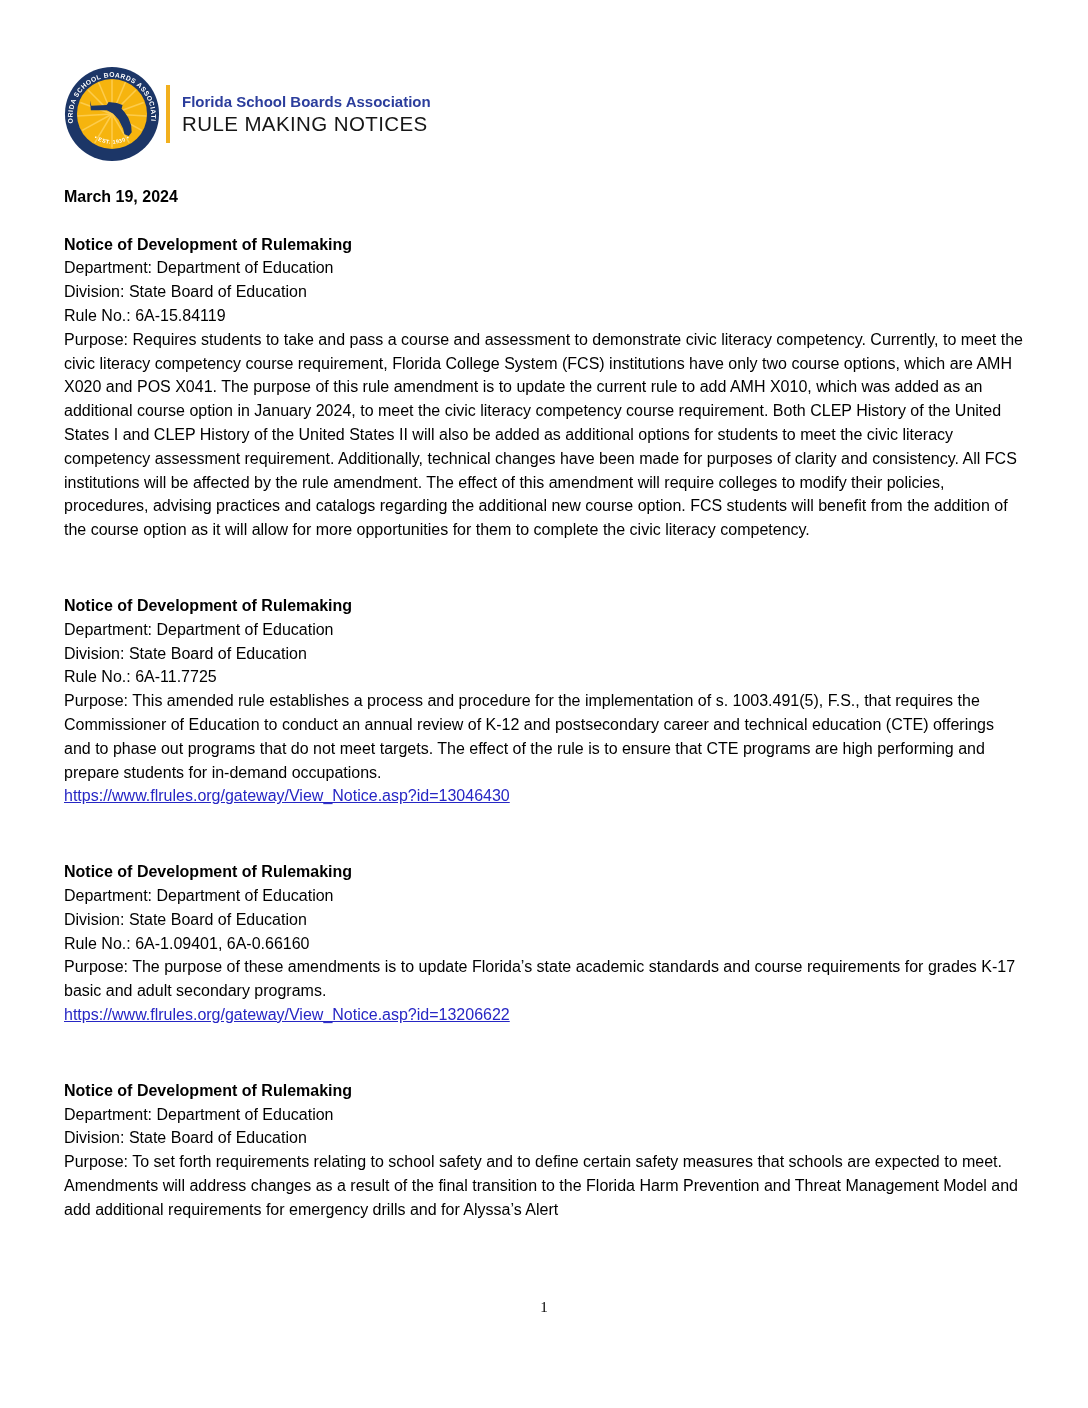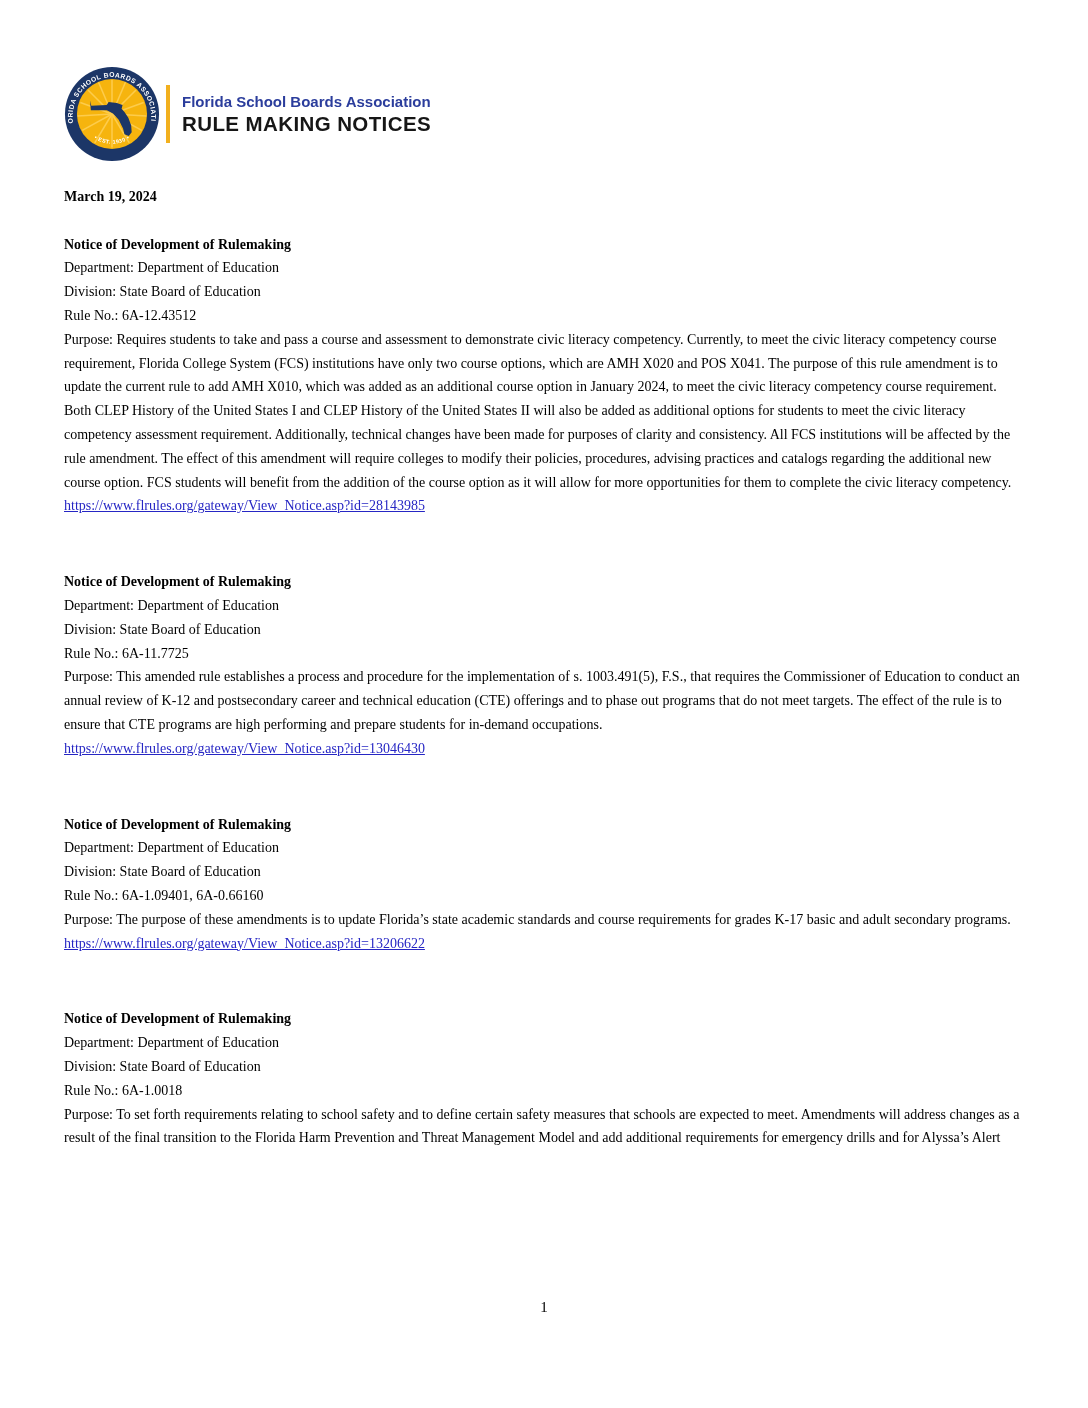--- a/index.html
+++ b/index.html
@@ -26,31 +26,30 @@
     background: #F2B01E;
     margin: 0 12px 0 6px;
     flex: 0 0 auto;
   }
   .masthead-text { display: flex; flex-direction: column; justify-content: center; }
   .org-name {
     font-size: 15px; font-weight: bold;
     color: #2B3D9C; line-height: 19px;
   }
   .doc-title {
-    font-size: 20.5px; font-weight: bold;
+    font-size: 20.5px; font-weight: normal;
     color: #161616; letter-spacing: 0.4px; line-height: 25px;
   }
 
   
   main {
     margin-top: 23px;
     width: 960px;
-    font-size: 14px;
+    font-size: 16px;
     line-height: 23.8px;
-    font-family: Liberation Serif, serif;
   }
   main p { margin: 0; }
   .bold { font-weight: bold; }
   .notice { margin-top: 52px; }
   .notice.first { margin-top: 23.8px; }
   a.doc-link {
     color: #2626C4;
     text-decoration: underline;
   }
 
@@ -110,23 +109,22 @@
     </div>
   </header>
 
   <main>
     <p class="bold">March 19, 2024</p>
 
     <section class="notice first">
       <p class="bold">Notice of Development of Rulemaking</p>
       <p>Department: Department of Education</p>
       <p>Division: State Board of Education</p>
-      <p>Rule No.: 6A-12.43512</p>
+      <p>Rule No.: 6A-15.84119</p>
       <p>Purpose: Requires students to take and pass a course and assessment to demonstrate civic literacy competency. Currently, to meet the civic literacy competency course requirement, Florida College System (FCS) institutions have only two course options, which are AMH X020 and POS X041. The purpose of this rule amendment is to update the current rule to add AMH X010, which was added as an additional course option in January 2024, to meet the civic literacy competency course requirement. Both CLEP History of the United States I and CLEP History of the United States II will also be added as additional options for students to meet the civic literacy competency assessment requirement. Additionally, technical changes have been made for purposes of clarity and consistency. All FCS institutions will be affected by the rule amendment. The effect of this amendment will require colleges to modify their policies, procedures, advising practices and catalogs regarding the additional new course option. FCS students will benefit from the addition of the course option as it will allow for more opportunities for them to complete the civic literacy competency.</p>
-      <p><a href="#" class="doc-link">https://www.flrules.org/gateway/View_Notice.asp?id=28143985</a></p>
     </section>
 
     <section class="notice">
       <p class="bold">Notice of Development of Rulemaking</p>
       <p>Department: Department of Education</p>
       <p>Division: State Board of Education</p>
       <p>Rule No.: 6A-11.7725</p>
       <p>Purpose: This amended rule establishes a process and procedure for the implementation of s. 1003.491(5), F.S., that requires the Commissioner of Education to conduct an annual review of K-12 and postsecondary career and technical education (CTE) offerings and to phase out programs that do not meet targets. The effect of the rule is to ensure that CTE programs are high performing and prepare students for in-demand occupations.</p>
       <p><a href="#" class="doc-link">https://www.flrules.org/gateway/View_Notice.asp?id=13046430</a></p>
     </section>
@@ -137,21 +135,20 @@
       <p>Division: State Board of Education</p>
       <p>Rule No.: 6A-1.09401, 6A-0.66160</p>
       <p>Purpose: The purpose of these amendments is to update Florida’s state academic standards and course requirements for grades K-17 basic and adult secondary programs.</p>
       <p><a href="#" class="doc-link">https://www.flrules.org/gateway/View_Notice.asp?id=13206622</a></p>
     </section>
 
     <section class="notice">
       <p class="bold">Notice of Development of Rulemaking</p>
       <p>Department: Department of Education</p>
       <p>Division: State Board of Education</p>
-      <p>Rule No.: 6A-1.0018</p>
       <p>Purpose: To set forth requirements relating to school safety and to define certain safety measures that schools are expected to meet. Amendments will address changes as a result of the final transition to the Florida Harm Prevention and Threat Management Model and add additional requirements for emergency drills and for Alyssa’s Alert</p>
     </section>
   </main>
 
   <div class="footer">
     <span>1</span>
   </div>
 
 </div>
 

